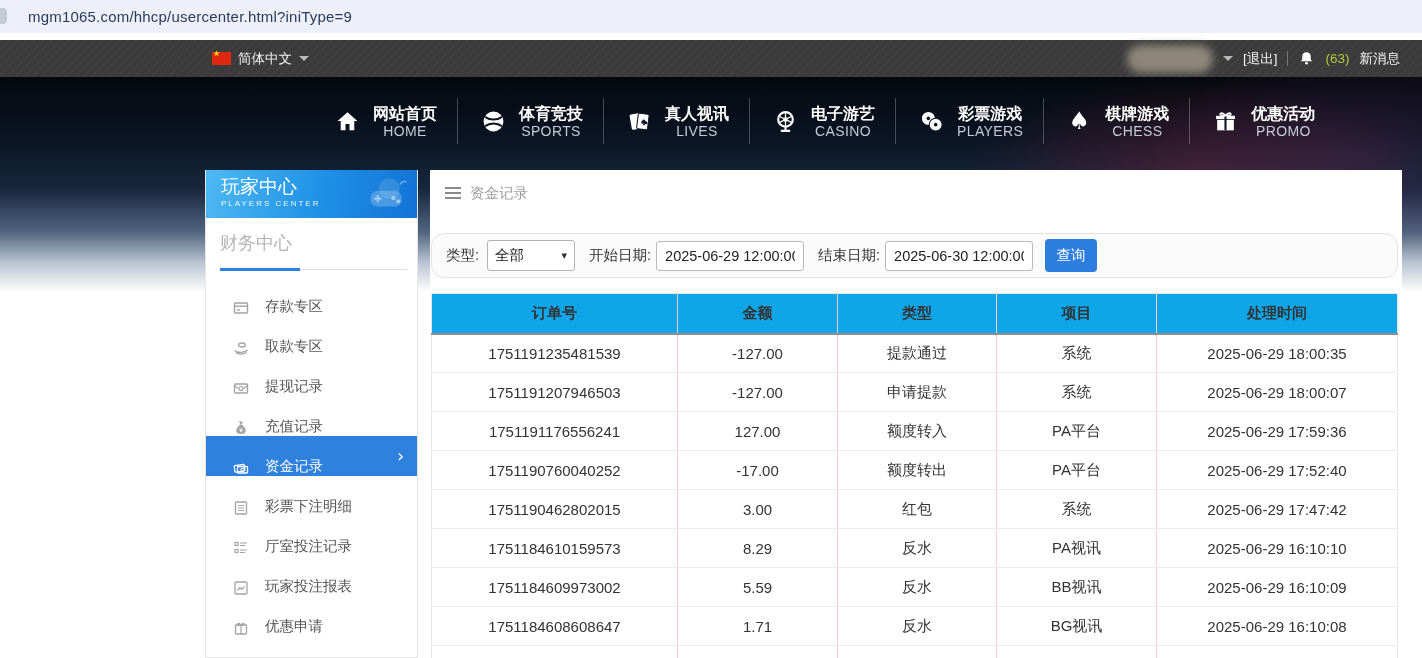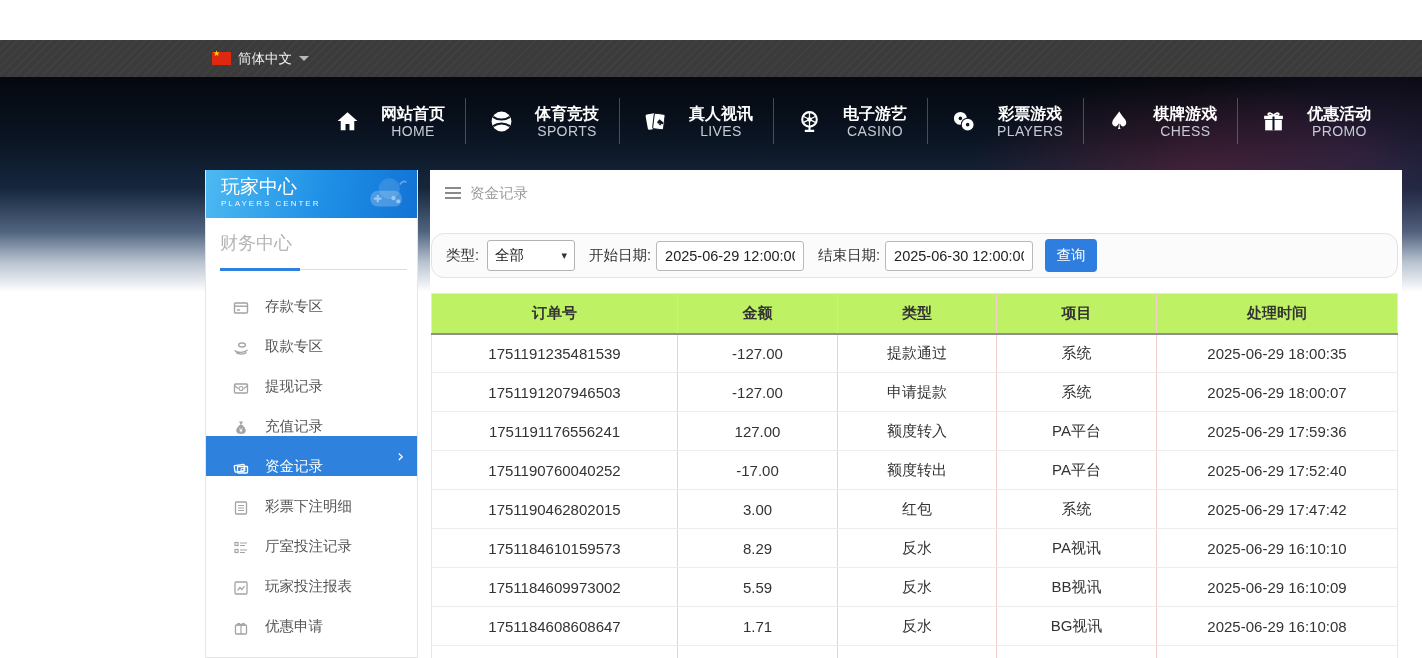--- a/index.html
+++ b/index.html
@@ -29,21 +29,21 @@
   .msg-count { color:#b3c93f; }
   .bell-icon { display:flex; }
 
   
   .hero-bg { position:absolute; left:0; top:77px; width:1422px; height:215px;
     background:
       radial-gradient(ellipse 320px 140px at 1190px 45%, rgba(140,35,60,.38), transparent 70%),
       radial-gradient(ellipse 300px 150px at 1360px 35%, rgba(95,45,95,.32), transparent 70%),
       linear-gradient(180deg,#05080e 0%, #0a1422 28%, #16273e 52%, #51647f 72%, #b7c2d0 86%, #ffffff 100%); }
   .nav { position:absolute; left:312px; top:77px; height:88px; display:flex; align-items:center; }
-  .nav-item { position:relative; display:flex; align-items:center; gap:20px; padding:0 21px; height:60px; cursor:pointer; }
+  .nav-item { position:relative; display:flex; align-items:center; gap:12px; padding:0 21px; height:60px; cursor:pointer; }
   .nav-item::after { content:''; position:absolute; right:0; top:7px; width:1px; height:46px; background:rgba(255,255,255,.25); }
   .nav-item:last-child::after { display:none; }
   .nav-icon { width:28px; display:flex; justify-content:center; }
   .nav-text { display:flex; flex-direction:column; align-items:center; }
   .nav-zh { color:#fff; font-size:16px; font-weight:bold; line-height:20px; }
   .nav-en { color:#c4cad6; font-size:14px; line-height:14px; letter-spacing:.4px; }
   .spade-glyph { font-family:"DejaVu Sans",sans-serif; color:#fff; font-size:24px; line-height:26px; }
 
   
   .sidebar { position:absolute; left:205px; top:170px; width:213px; height:488px; background:#fff;
@@ -76,40 +76,58 @@
   .select-box { margin-left:8px; width:88px; height:31px; border:1px solid #b3b3b3; border-radius:3px; background:#fff;
     display:flex; align-items:center; justify-content:space-between; padding:0 7px; color:#222; cursor:pointer; }
   .select-caret { font-family:"DejaVu Sans",sans-serif; font-size:11px; color:#333; }
   .f-input { margin-left:5px; width:148px; height:30px; border:1px solid #b9b9b9; border-radius:3px; padding:0 8px;
     font-size:14.5px; color:#222; font-family:inherit; background:#fff; }
   .search-btn { margin-left:12px; width:52px; height:33px; background:#2e7ee0; color:#fff; border:none;
     border-radius:4px; font-size:14.5px; cursor:pointer; }
 
   table.data { position:absolute; left:1px; top:123px; width:966px; border-collapse:collapse; table-layout:fixed;
     border:1px solid #e6e6e6; }
-  table.data th { height:40px; background:#bef264; color:#333; font-size:15px; font-weight:bold;
+  table.data th { height:40px; background:#0ea5e9; color:#333; font-size:15px; font-weight:bold;
     border-bottom:2px solid #8f8f8f; border-right:1px solid #f3cccc; }
   table.data th:last-child { border-right:none; }
   table.data td { height:39px; text-align:center; color:#333; font-size:15px;
     border-bottom:1px solid #ececec; border-right:1px solid #f3cccc; background:#fff; }
   table.data td:last-child { border-right:none; }
 </style>
 </head>
 <body>
 
 <div class="stage">
 
+  <div class="url-bar">
+    <div class="url-sliver"></div>
+    <span class="url-text">mgm1065.com/hhcp/usercenter.html?iniType=9</span>
+  </div>
 
   <div class="top-bar">
     <div class="lang-group">
       <span class="flag">
           <span class="star">★</span>
         </span>
       <span>简体中文</span>
       <span class="caret-down"></span>
+    </div>
+    <div class="user-group">
+      <div class="user-pill"></div>
+      <span class="caret-down"></span>
+      <span>[退出]</span>
+      <span class="tb-divider"></span>
+      <span class="bell-icon">
+        <svg viewBox="0 0 24 24" width="17" height="17">
+            <path d="M12 3a6 6 0 0 0-6 6v4.5L4 16h16l-2-2.5V9a6 6 0 0 0-6-6z" fill="#fff"></path>
+            <circle cx="12" cy="18.6" r="1.9" fill="#fff"></circle>
+          </svg>
+      </span>
+      <span class="msg-count">(63)</span>
+      <span>新消息</span>
     </div>
   </div>
 
   <div class="hero-bg"></div>
   <div class="nav">
 
     <div class="nav-item">
       <span class="nav-icon">
         <svg viewBox="0 0 24 24" width="25" height="25">
             <path d="M12 3l9.5 8.4h-3v9.1h-4.6v-6.2h-3.8v6.2H5.5v-9.1h-3z" fill="#fff"></path>

